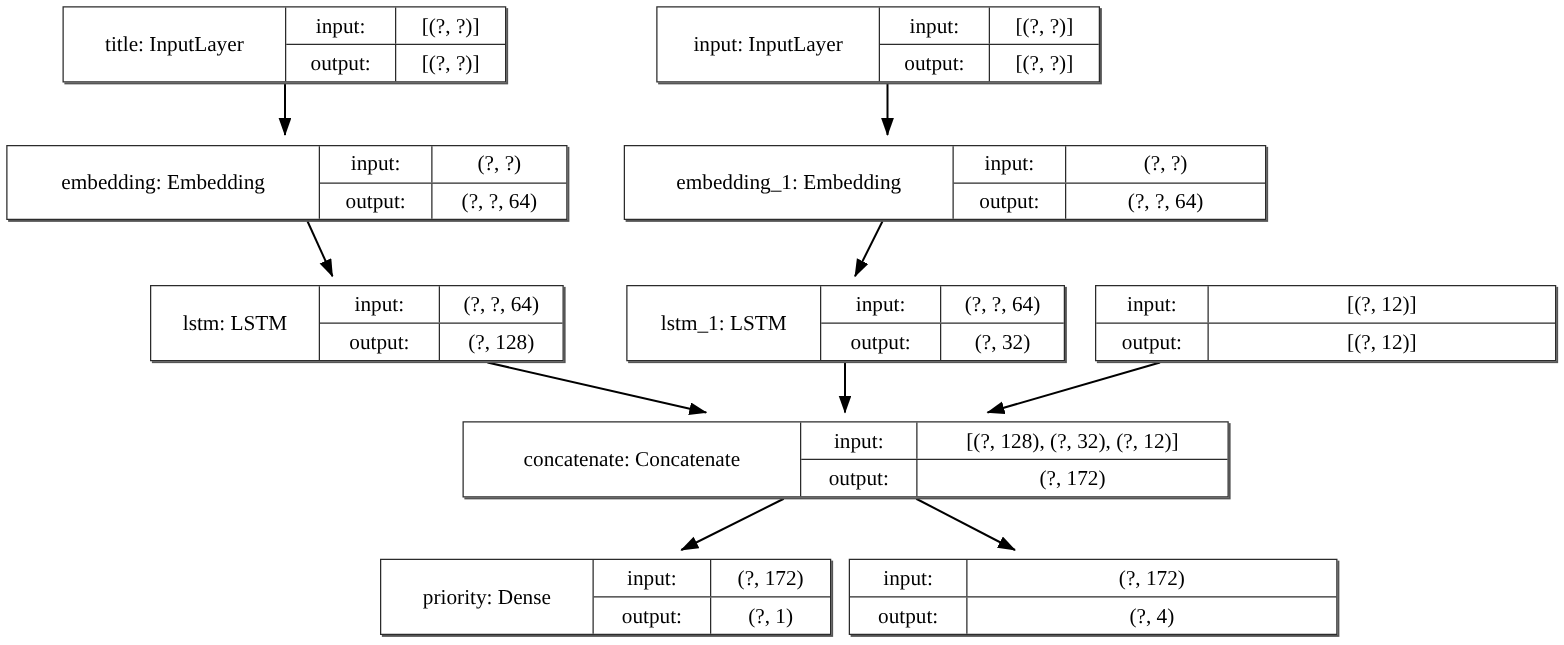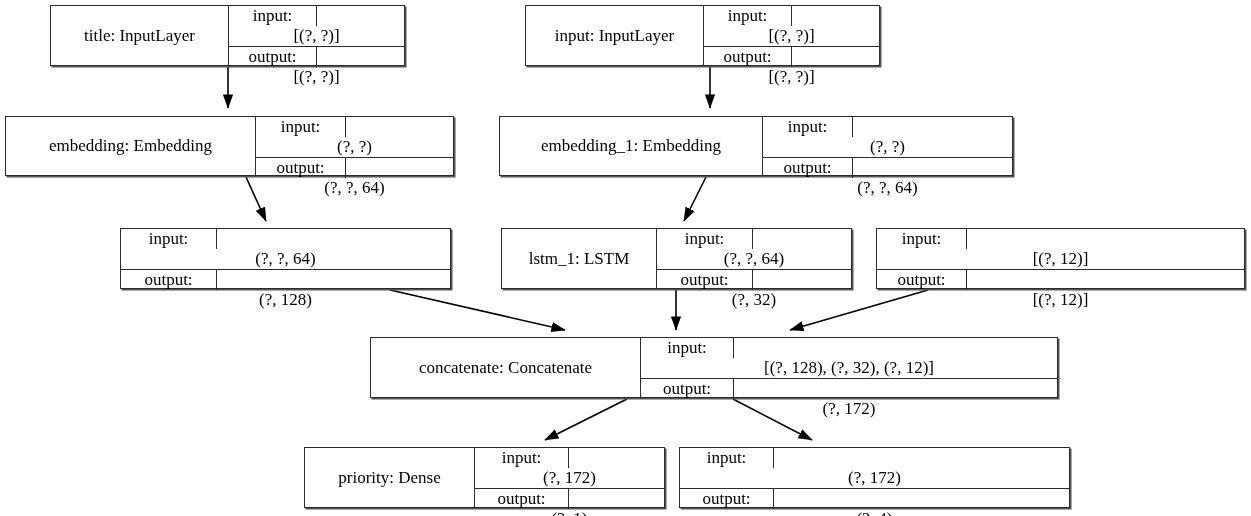--- a/index.html
+++ b/index.html
@@ -36,21 +36,21 @@
     white-space: nowrap;
     border-right: 1px solid #2b2b2b;
   }
   .node .io-block {
     display: flex;
     flex-direction: column;
     flex: 1 1 auto;
   }
   .node .io-row {
     display: flex;
-    flex-direction: column;
+    flex-direction: row;
     flex: 1 1 50%;
     align-items: stretch;
   }
   .node .io-row.first {
     border-bottom: 1px solid #2b2b2b;
   }
   .node .io-label {
     display: flex;
     align-items: center;
     justify-content: center;
@@ -149,20 +149,21 @@
             <div class="io-label" style="width: 90px;">input:</div>
             <div class="io-value">(?, ?)</div>
           </div>
           <div class="io-row ">
             <div class="io-label" style="width: 90px;">output:</div>
             <div class="io-value">(?, ?, 64)</div>
           </div>
         </div>
       </div>
       <div class="node" style="left: 120px; top: 228px; width: 331px; height: 61px;">
+        <div class="name-cell" style="width: 135px;">lstm: LSTM</div>
         <div class="io-block">
           <div class="io-row first">
             <div class="io-label" style="width: 96px;">input:</div>
             <div class="io-value">(?, ?, 64)</div>
           </div>
           <div class="io-row ">
             <div class="io-label" style="width: 96px;">output:</div>
             <div class="io-value">(?, 128)</div>
           </div>
         </div>
@@ -185,21 +186,21 @@
           <div class="io-row first">
             <div class="io-label" style="width: 90px;">input:</div>
             <div class="io-value">[(?, 12)]</div>
           </div>
           <div class="io-row ">
             <div class="io-label" style="width: 90px;">output:</div>
             <div class="io-value">[(?, 12)]</div>
           </div>
         </div>
       </div>
-      <div class="node" style="left: 370px; top: 337px; width: 688px; height: 61px;">
+      <div class="node" style="left: 370px; top: 337px; width: 613px; height: 61px;">
         <div class="name-cell" style="width: 270px;">concatenate: Concatenate</div>
         <div class="io-block">
           <div class="io-row first">
             <div class="io-label" style="width: 93px;">input:</div>
             <div class="io-value">[(?, 128), (?, 32), (?, 12)]</div>
           </div>
           <div class="io-row ">
             <div class="io-label" style="width: 93px;">output:</div>
             <div class="io-value">(?, 172)</div>
           </div>

